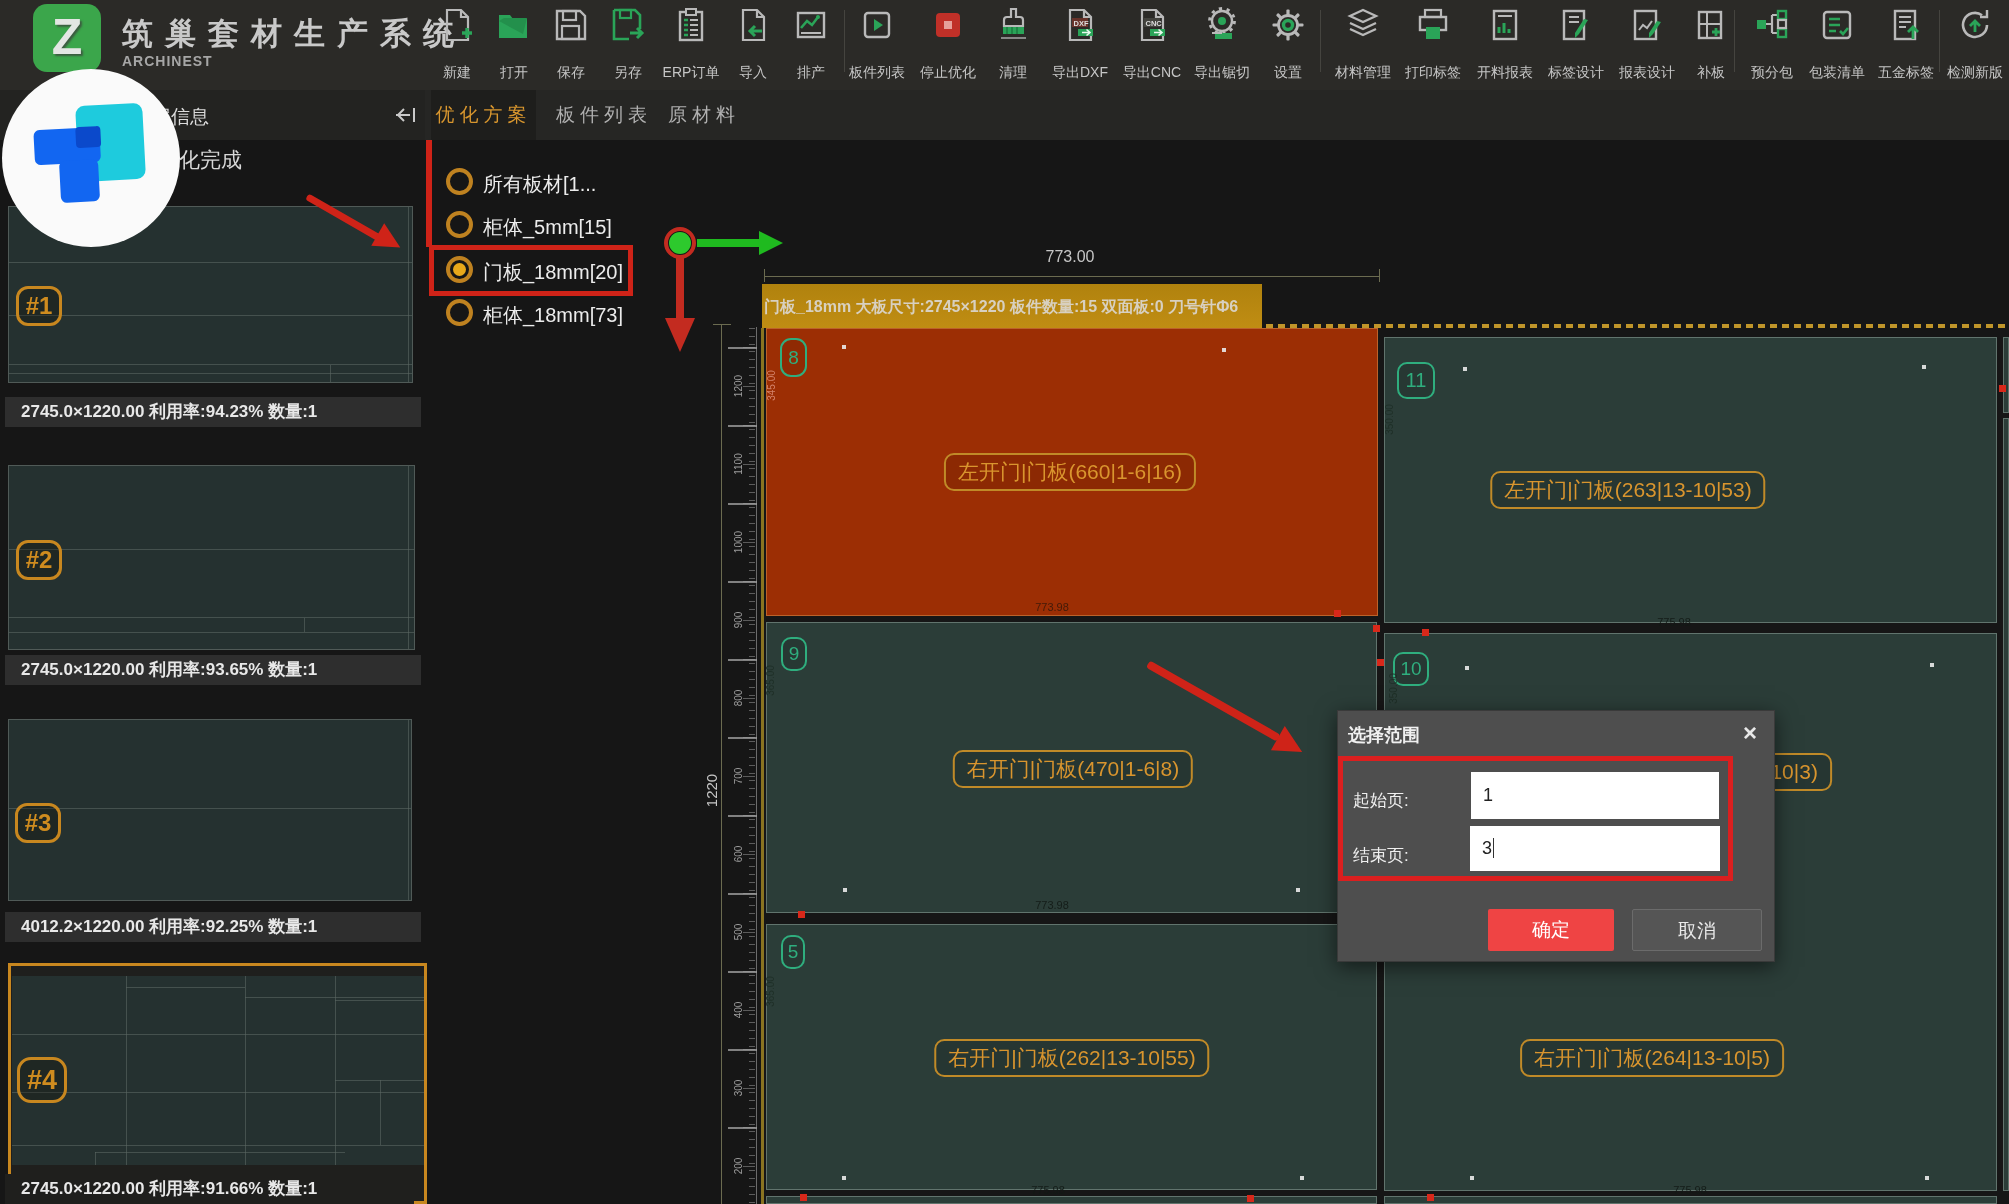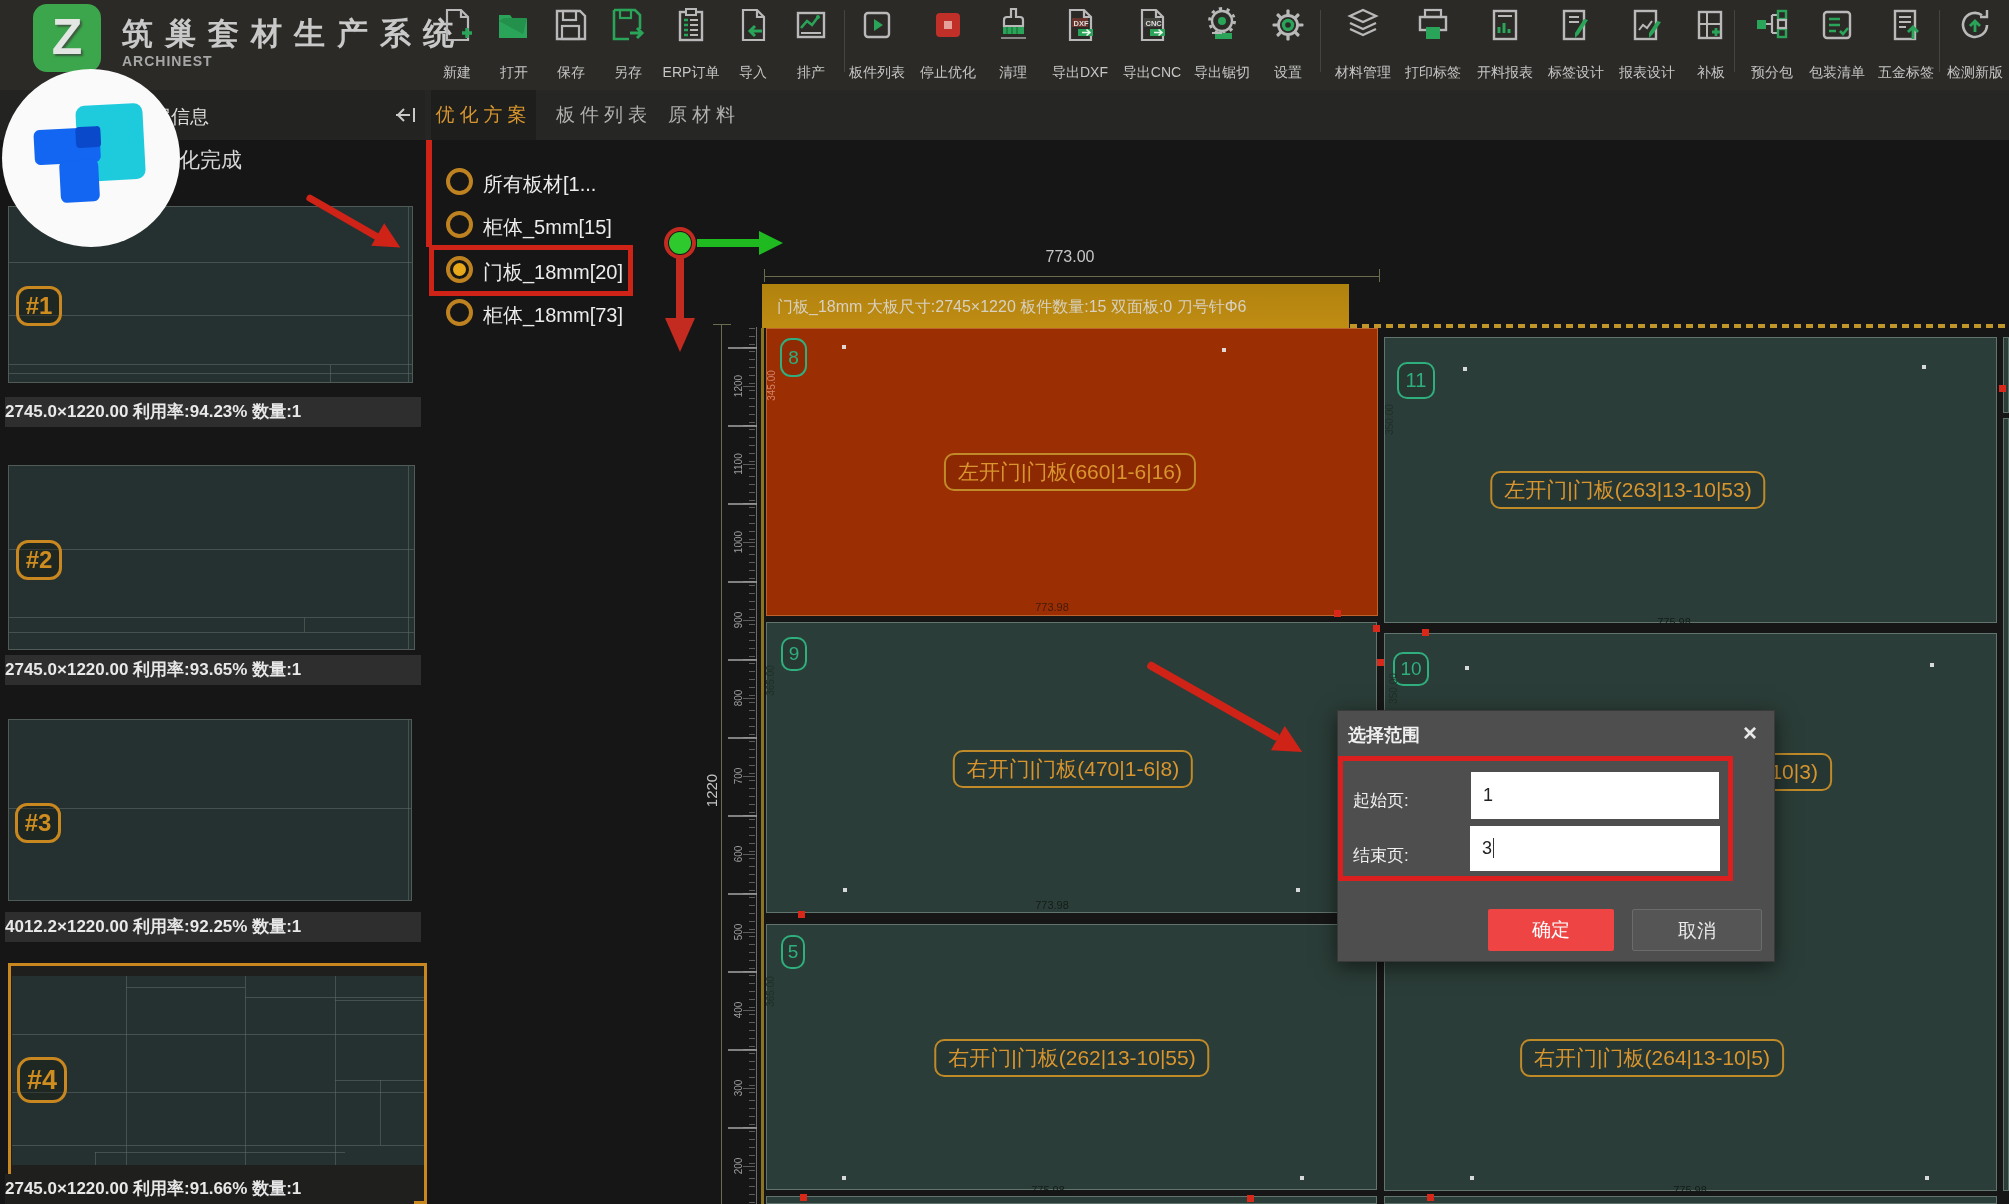--- a/index.html
+++ b/index.html
@@ -15,21 +15,21 @@
 .tband{left:0;top:90px;width:2009px;height:50px;background:#262624}
 .shead{left:0;top:90px;width:425px;height:50px;background:#232321}
 .stitle{left:133px;top:104px;font-size:19px;color:#dcdcdc;letter-spacing:0}
 .atab{left:431px;top:90px;width:105px;height:50px;background:#1e1e1c;color:#d8962e;font-size:19px;text-align:center;line-height:50px;letter-spacing:5px}
 .tab{top:90px;height:50px;color:#b0b0b0;font-size:19px;line-height:50px;letter-spacing:5px}
 .sidebg{left:0;top:140px;width:425px;height:1064px;background:#161616}
 .done{left:158px;top:146px;font-size:21px;color:#d8d8d8}
 .thumb{background:#253130;border:1px solid #505a57;box-sizing:border-box}
 .tline{background:#5c6763;opacity:.6}
 .tbadge{border:3px solid #c8871f;border-radius:12px;color:#cf8c1f;font-weight:bold;font-size:24px;text-align:center;background:rgba(20,16,8,.3)}
-.ibar{left:5px;width:416px;height:30px;background:#2e2e2e;color:#e8e8e8;font-size:17px;font-weight:bold;line-height:30px;white-space:nowrap;box-sizing:border-box}
+.ibar{left:5px;width:416px;height:30px;background:#2e2e2e;color:#e8e8e8;font-size:17px;font-weight:bold;line-height:30px;padding-left:16px;white-space:nowrap;box-sizing:border-box}
 .rad{width:19px;height:19px;border:4px solid #bf8220;border-radius:50%;background:transparent;box-sizing:content-box}
 .rdot{left:452px;width:13px;height:13px;border-radius:50%;background:#e8a81a}
 .rtxt{left:483px;font-size:20px;color:#ececec;white-space:nowrap}
 .canvasbg{left:425px;top:140px;width:1584px;height:1064px;background:#161616}
 .panel{box-sizing:border-box}
 .gp{background:#2b3d38;border:1px solid rgba(165,185,175,.45)}
 .op{background:#9c2e04;border:1px solid rgba(220,150,80,.5)}
 .pb{border:2px solid #2fae7e;border-radius:10px;color:#2fae7e;text-align:center;background:rgba(0,0,0,.08)}
 .vt{transform:rotate(-90deg);text-align:center;white-space:nowrap}
 .plabel{border:2px solid #c08a28;border-radius:10px;color:#d9952e;font-size:21px;padding:3px 12px;background:rgba(0,0,0,.10);white-space:nowrap;transform:translate(-50%,-50%)}
@@ -268,21 +268,21 @@
 <div class="a vt" style="left:723px;top:693px;width:30px;height:10px;font-size:10px;color:#9d9d9d">800</div>
 <div class="a vt" style="left:723px;top:771px;width:30px;height:10px;font-size:10px;color:#9d9d9d">700</div>
 <div class="a vt" style="left:723px;top:849px;width:30px;height:10px;font-size:10px;color:#9d9d9d">600</div>
 <div class="a vt" style="left:723px;top:927px;width:30px;height:10px;font-size:10px;color:#9d9d9d">500</div>
 <div class="a vt" style="left:723px;top:1005px;width:30px;height:10px;font-size:10px;color:#9d9d9d">400</div>
 <div class="a vt" style="left:723px;top:1083px;width:30px;height:10px;font-size:10px;color:#9d9d9d">300</div>
 <div class="a vt" style="left:723px;top:1161px;width:30px;height:10px;font-size:10px;color:#9d9d9d">200</div>
 <div class="a" style="left:858px;top:310px;width:24px;height:2px;background:#666"></div>
 <div class="a" style="left:761px;top:328px;width:3px;height:876px;background:#8a7421"></div>
 <div class="a" style="left:762px;top:324px;width:1247px;height:4px;background:repeating-linear-gradient(to right,#c0952a 0 7px,transparent 7px 12px)"></div>
-<div class="a" style="left:762px;top:284px;width:587px;height:44px;background:linear-gradient(#b0820e,#c08d13);color:#d8d0c0;font-size:16px;font-weight:normal;line-height:46px;padding-left:15px;box-sizing:border-box;white-space:nowrap">门板_18mm 大板尺寸:2745×1220 板件数量:15 双面板:0 刀号针Φ6</div>
+<div class="a" style="left:762px;top:284px;width:500px;height:44px;background:linear-gradient(#b0820e,#c08d13);color:#d8d0c0;font-size:16px;font-weight:bold;line-height:46px;padding-left:2px;box-sizing:border-box;white-space:nowrap">门板_18mm 大板尺寸:2745×1220 板件数量:15 双面板:0 刀号针Φ6</div>
 <div class="a panel op" style="left:766px;top:328px;width:612px;height:288px"></div>
 <div class="a panel gp" style="left:766px;top:622px;width:611px;height:291px"></div>
 <div class="a panel gp" style="left:766px;top:924px;width:611px;height:266px"></div>
 <div class="a panel gp" style="left:1384px;top:337px;width:613px;height:286px"></div>
 <div class="a panel gp" style="left:1384px;top:633px;width:613px;height:558px"></div>
 <div class="a panel gp" style="left:2003px;top:337px;width:6px;height:76px"></div>
 <div class="a panel gp" style="left:2003px;top:418px;width:6px;height:773px"></div>
 <div class="a panel gp" style="left:766px;top:1196px;width:611px;height:8px"></div>
 <div class="a panel gp" style="left:1384px;top:1196px;width:613px;height:8px"></div>
 <div class="a pb" style="left:780px;top:338px;width:23px;height:35px;line-height:35px;font-size:19px;border-radius:11px">8</div>

